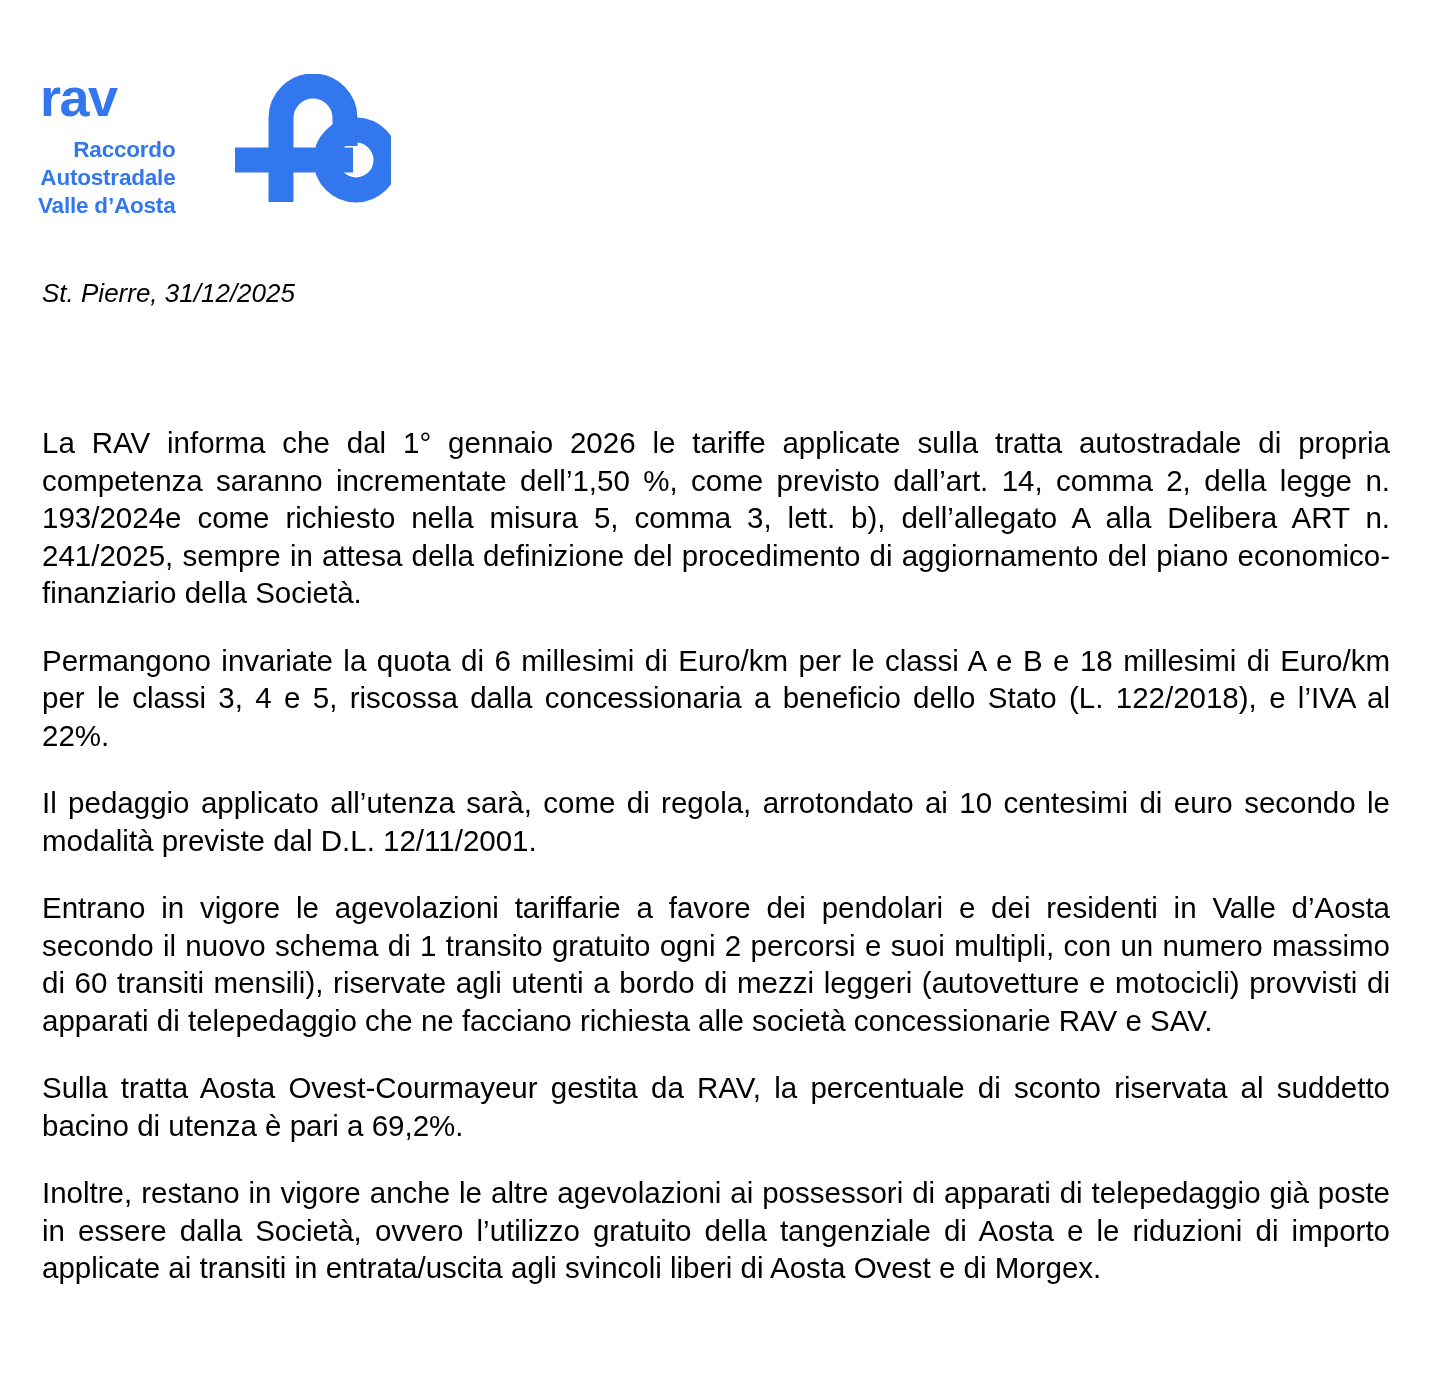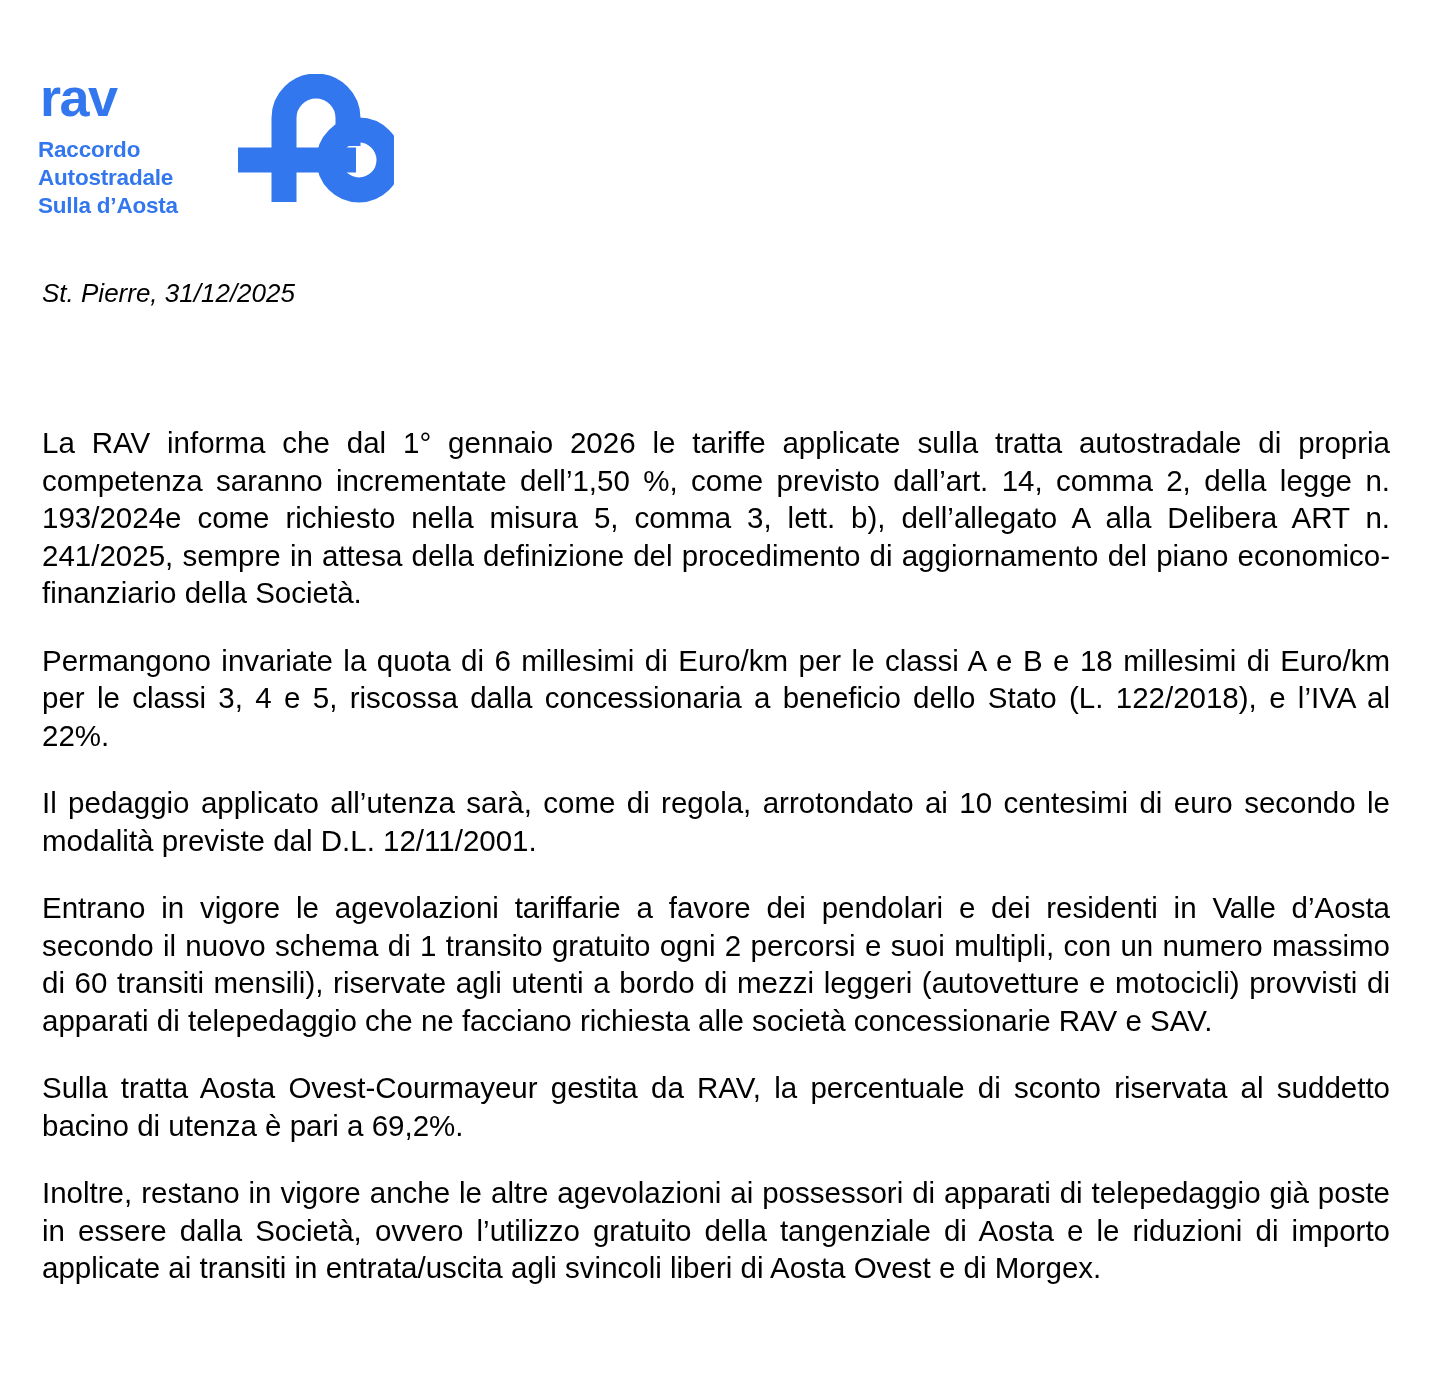--- a/index.html
+++ b/index.html
@@ -55,21 +55,21 @@
   .logo-subtitle {
     font-family: "Liberation Sans", sans-serif;
     font-weight: 700;
     font-size: 22.5px;
     color: #3377EE;
     line-height: 1.24;
     display: block;
     margin-top: 12px;
     letter-spacing: -0.2px;
   }
-  .logo-subtitle span { display: block; }
+  .logo-subtitle span { display: block; text-align: right; }
 
   .logo-mark {
     margin-top: 2px;
   }
 
   
   .dateline {
     position: absolute;
     left: 42px;
     top: 278px;
@@ -105,21 +105,21 @@
 
 <div class="page">
 
   <div class="letterhead">
 
     <div class="logo-text-block">
       <span class="logo-wordmark">rav</span>
       <span class="logo-subtitle">
         <span>Raccordo</span>
         <span>Autostradale</span>
-        <span>Sulla d’Aosta</span>
+        <span>Valle d’Aosta</span>
       </span>
     </div>
 
     <div class="logo-mark">
       <svg width="160" height="132" viewBox="0 0 160 132" aria-hidden="true">
 
         <path d="M 50 128 L 50 44 A 32 32 0 0 1 114 44 L 114 72" fill="none" stroke="#3377EE" stroke-width="25" stroke-linecap="butt" stroke-linejoin="miter"></path>
 
         <path d="M 4 86 L 122 86" fill="none" stroke="#3377EE" stroke-width="25" stroke-linecap="butt"></path>
 

